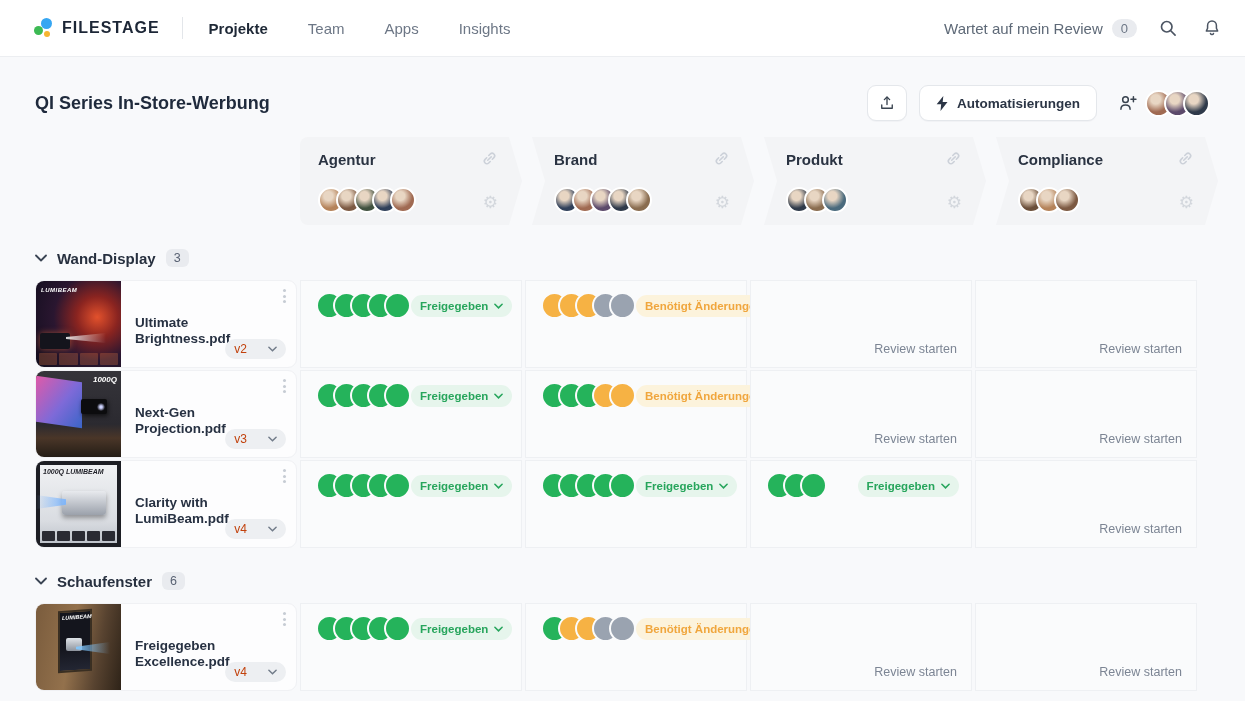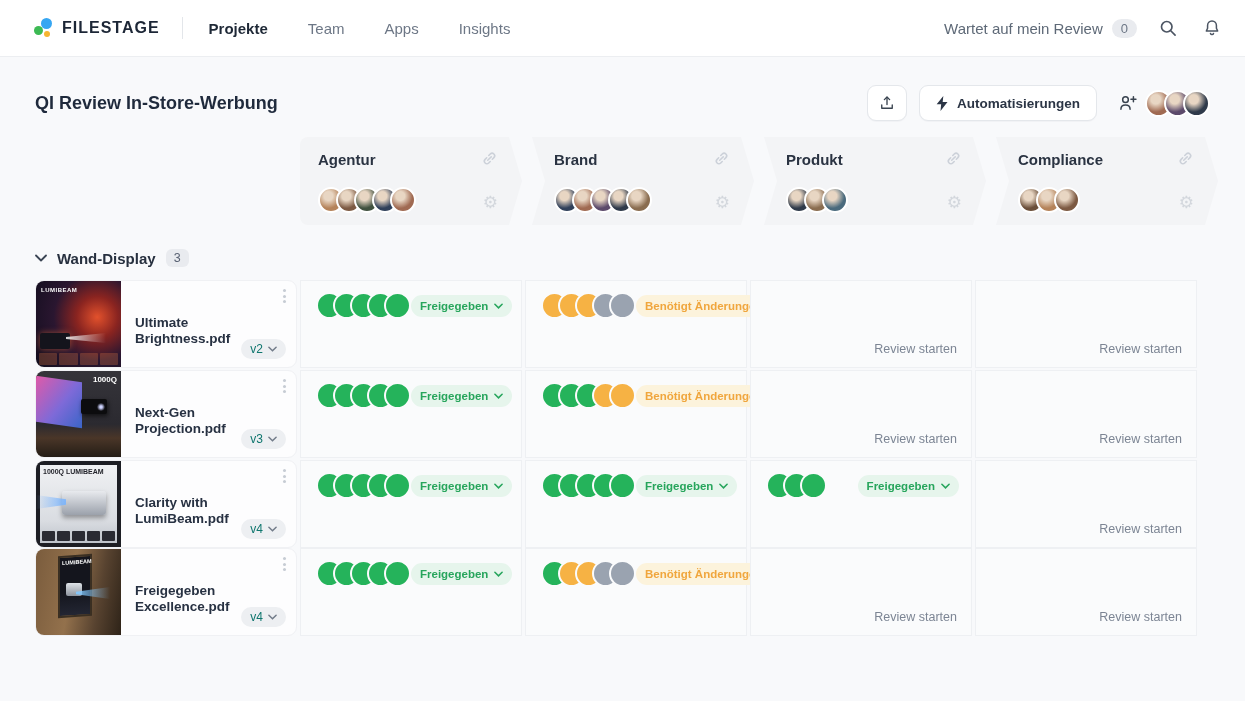--- a/index.html
+++ b/index.html
@@ -61,29 +61,29 @@
     cursor:pointer; }
   .section-label { font-size:15px; font-weight:700; color:#27303f; }
   .section-count { background:#e9ebef; color:#596273; font-size:12.5px; border-radius:6px;
     padding:2px 8px; font-weight:400; }
 
   
   .rows { display:flex; flex-direction:column; gap:2px; }
   .file-row { display:flex; gap:3px; margin-left:35px; }
   .file-card { width:262px; height:88px; background:#fdfdfe; border:1px solid #f0f1f4;
     border-radius:9px; display:flex; overflow:hidden; position:relative; cursor:pointer;justify-content:flex-end; }
-  .thumb { width:85px; min-width:85px; height:100%; position:relative; overflow:hidden; }
+  .thumb { width:85px; min-width:85px; height:100%; position:relative; overflow:hidden;font-style:italic; }
   .file-name { font-size:13.5px; font-weight:700; color:#273142; margin:34px 0 0 14px;
     line-height:1.2; padding-right:26px; }
   .kebab { position:absolute; top:8px; right:10px; display:flex; flex-direction:column; gap:2.5px;
     cursor:pointer; }
   .kebab i { width:3px; height:3px; border-radius:50%; background:#c6ccd4; }
-  .version-pill { position:absolute; bottom:8px; right:10px; background:#edeff2; color:#0f766e;
+  .version-pill { position:absolute; bottom:8px; right:10px; background:#edeff2; color:#c2410c;
     font-size:12px; border-radius:11px; padding:3px 9px; display:flex; align-items:center;
-    gap:5px; cursor:pointer; }
+    gap:21px; cursor:pointer; }
 
   .cell { width:222px; height:88px; background:#fafbfc; border:1px solid #eef0f3;
     position:relative; padding:11px 12px 0 15px; }
   .cell-top { display:flex; align-items:center; justify-content:space-between; }
   .dots { display:flex; }
   .dot { width:27px; height:27px; border-radius:50%; border:2px solid #fafbfc; }
   .dot + .dot { margin-left:-10px; }
   .status-badge { font-size:11.5px; font-weight:700; border-radius:12px; padding:5px 9px;
     display:flex; align-items:center; gap:6px; cursor:pointer; white-space:nowrap; }
   .cell-action { position:absolute; right:14px; bottom:11px; font-size:12.5px; color:#7c8594;
@@ -171,21 +171,21 @@
     <span class="icon-btn">
       <svg width="20" height="20" viewBox="0 0 24 24" fill="none" stroke="#4c5563" stroke-width="1.8" stroke-linecap="round" stroke-linejoin="round">
         <path d="M12 3.5c-3.1 0-5.3 2.3-5.3 5.4v3.4L5.2 15.6h13.6l-1.5-3.3V8.9c0-3.1-2.2-5.4-5.3-5.4z"></path>
         <path d="M10.2 18.6a1.9 1.9 0 0 0 3.6 0"></path>
       </svg>
     </span>
   </div>
 </header>
 
 <div class="page-header">
-  <h1 class="page-title">QI Review In-Store-Werbung</h1>
+  <h1 class="page-title">QI Series In-Store-Werbung</h1>
   <div class="page-actions">
     <button class="btn btn-square">
       <svg width="18" height="18" viewBox="0 0 24 24" fill="none" stroke="#39434f" stroke-width="1.8" stroke-linecap="round" stroke-linejoin="round">
         <path d="M12 14V4.5"></path>
           <path d="M8.5 7.5L12 4l3.5 3.5"></path>
           <path d="M5 14.5V19h14v-4.5"></path>
       </svg>
     </button>
     <button class="btn btn-pill">
       <svg width="13" height="15" viewBox="0 0 14 18">
@@ -494,20 +494,27 @@
                 <path d="M1 1l4 4 4-4"></path>
               </svg>
             </span>
           </div>
         </div>
         <div class="cell">
           <span class="cell-action">Review starten</span>
         </div>
       </div>
     </div>
+    <div class="section-header">
+    <svg width="12" height="8" viewBox="0 0 12 8" fill="none" stroke="#3b4554" stroke-width="1.8" stroke-linecap="round" stroke-linejoin="round">
+      <path d="M1 1.5l5 5 5-5"></path>
+    </svg>
+    <span class="section-label">Schaufenster</span>
+    <span class="section-count">6</span>
+  </div>
     <div class="rows">
       <div class="file-row">
     <div class="file-card">
       <div class="thumb thumb-3">
             <span class="t-poster"></span>
             <span class="t-label">LUMIBEAM</span>
             <span class="t-cube"></span>
             <span class="t-beam"></span>
           </div>
       <div class="file-name">Freigegeben Excellence.pdf</div>

